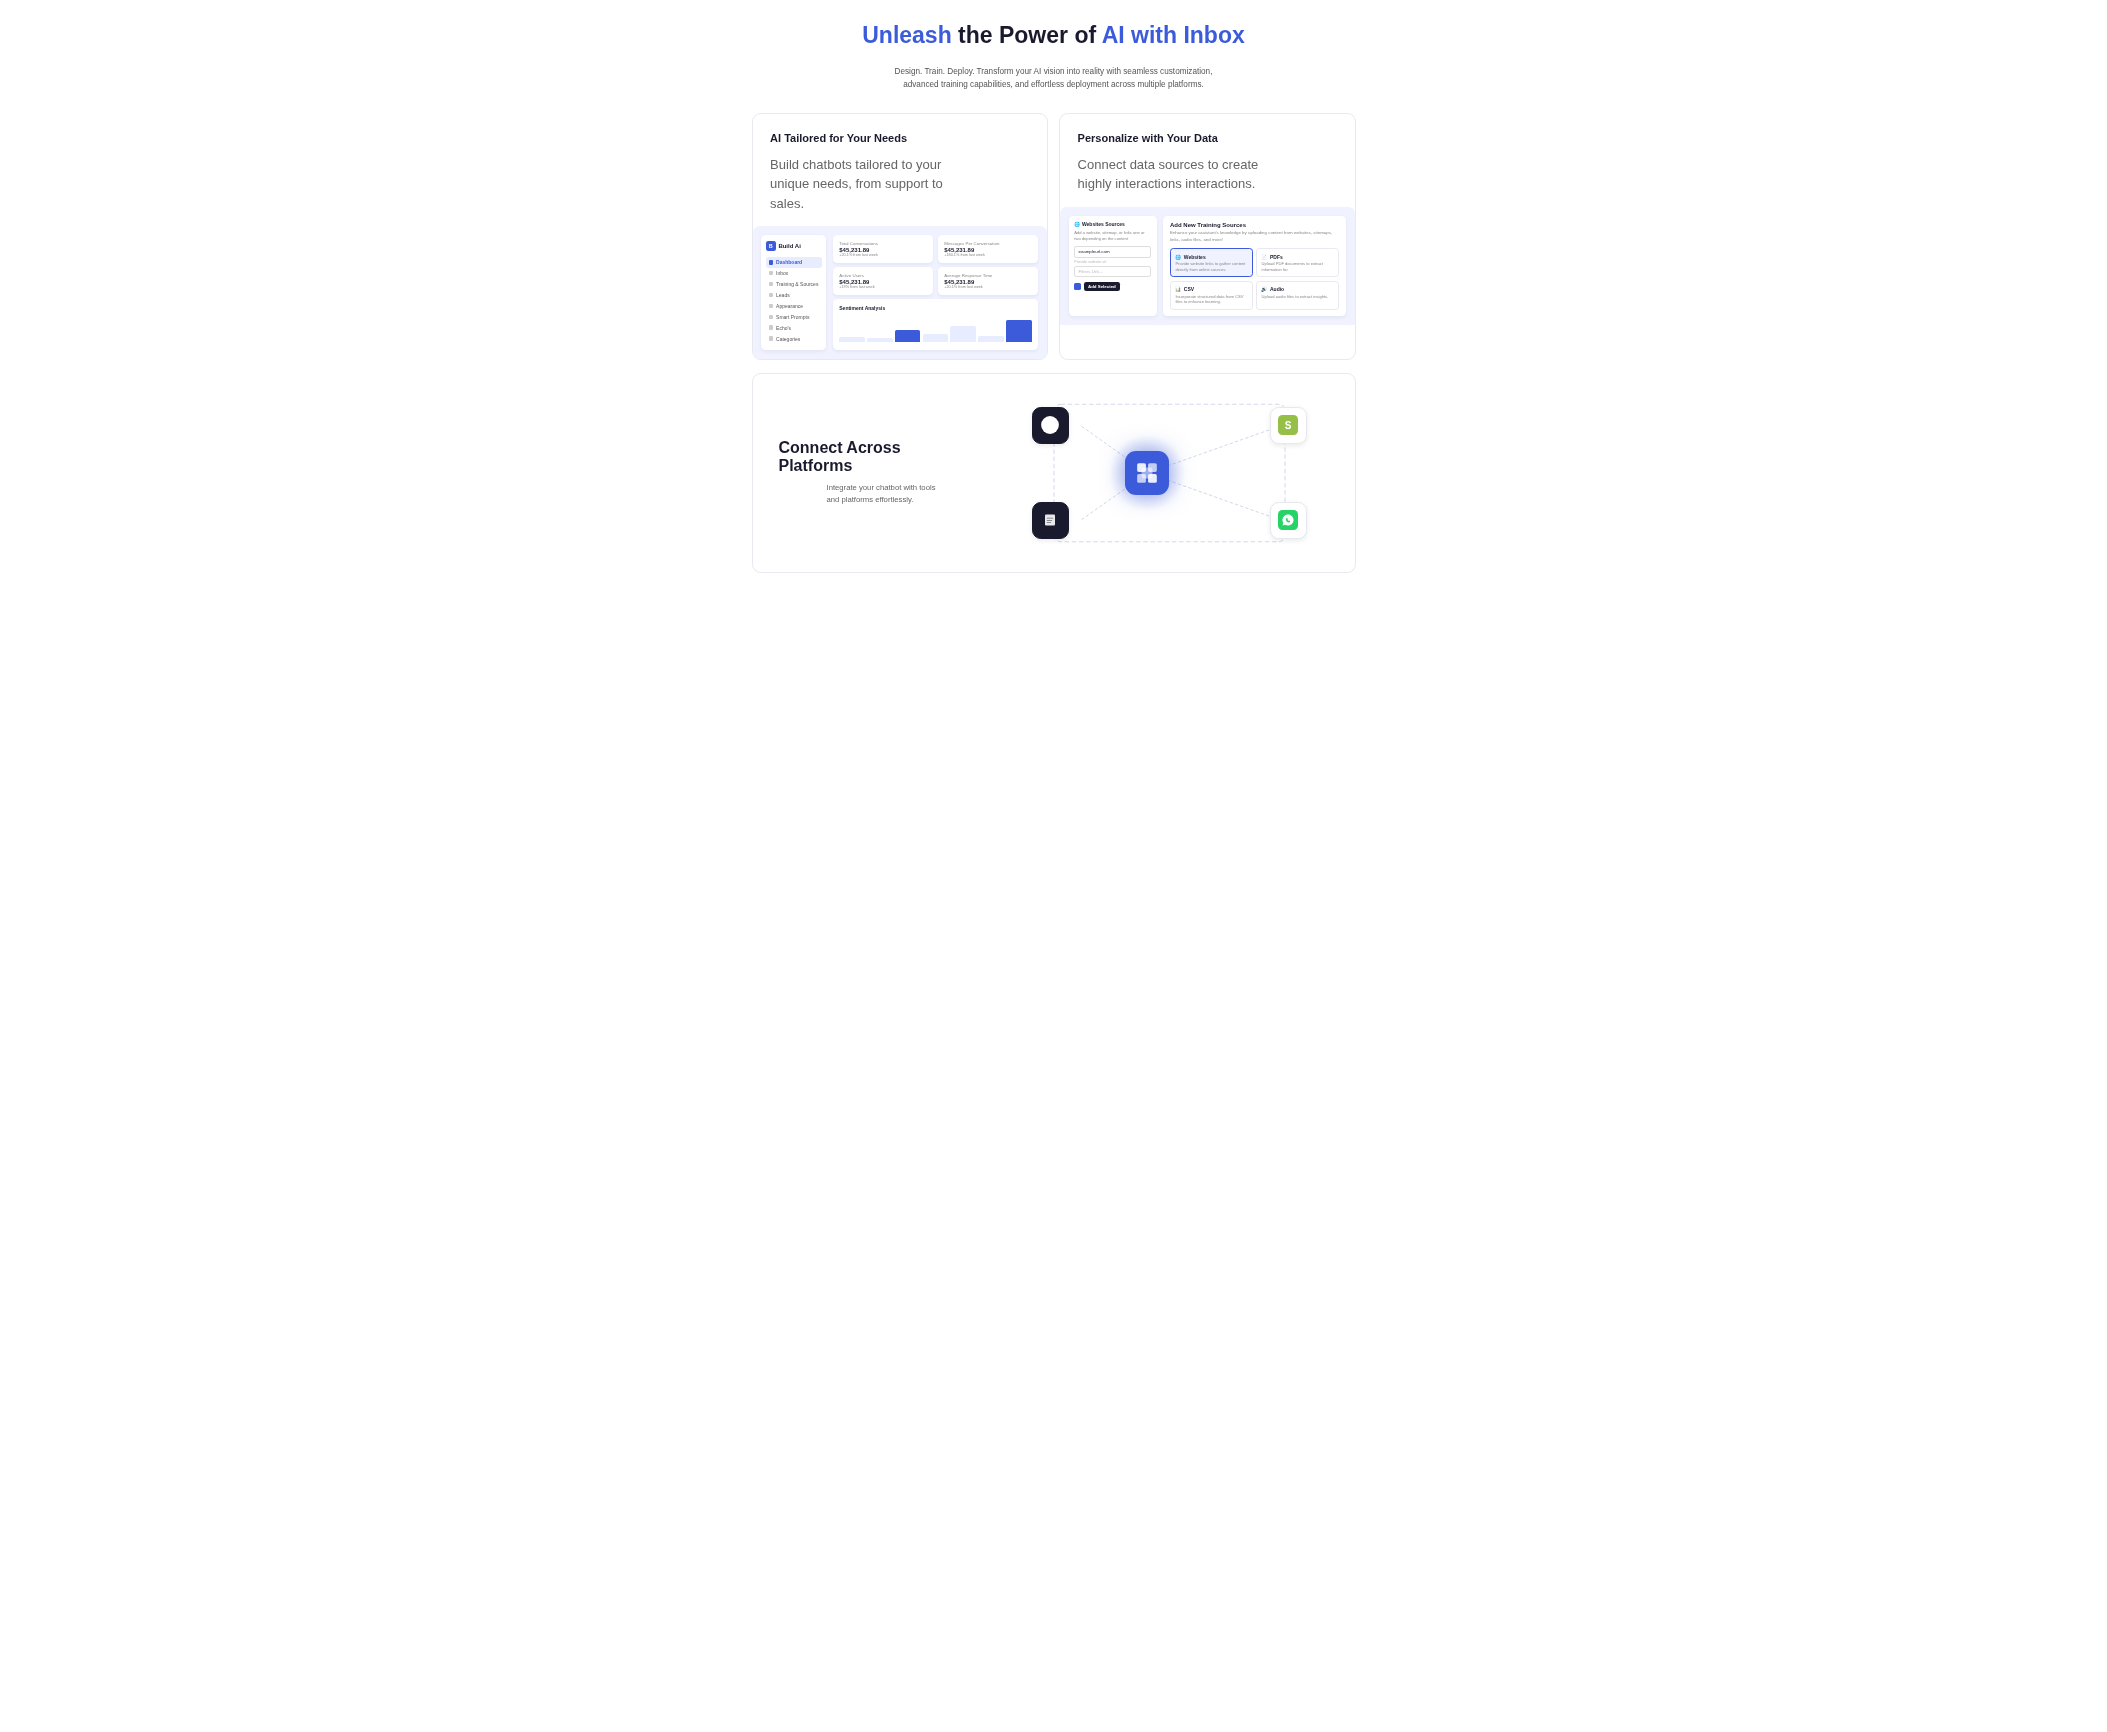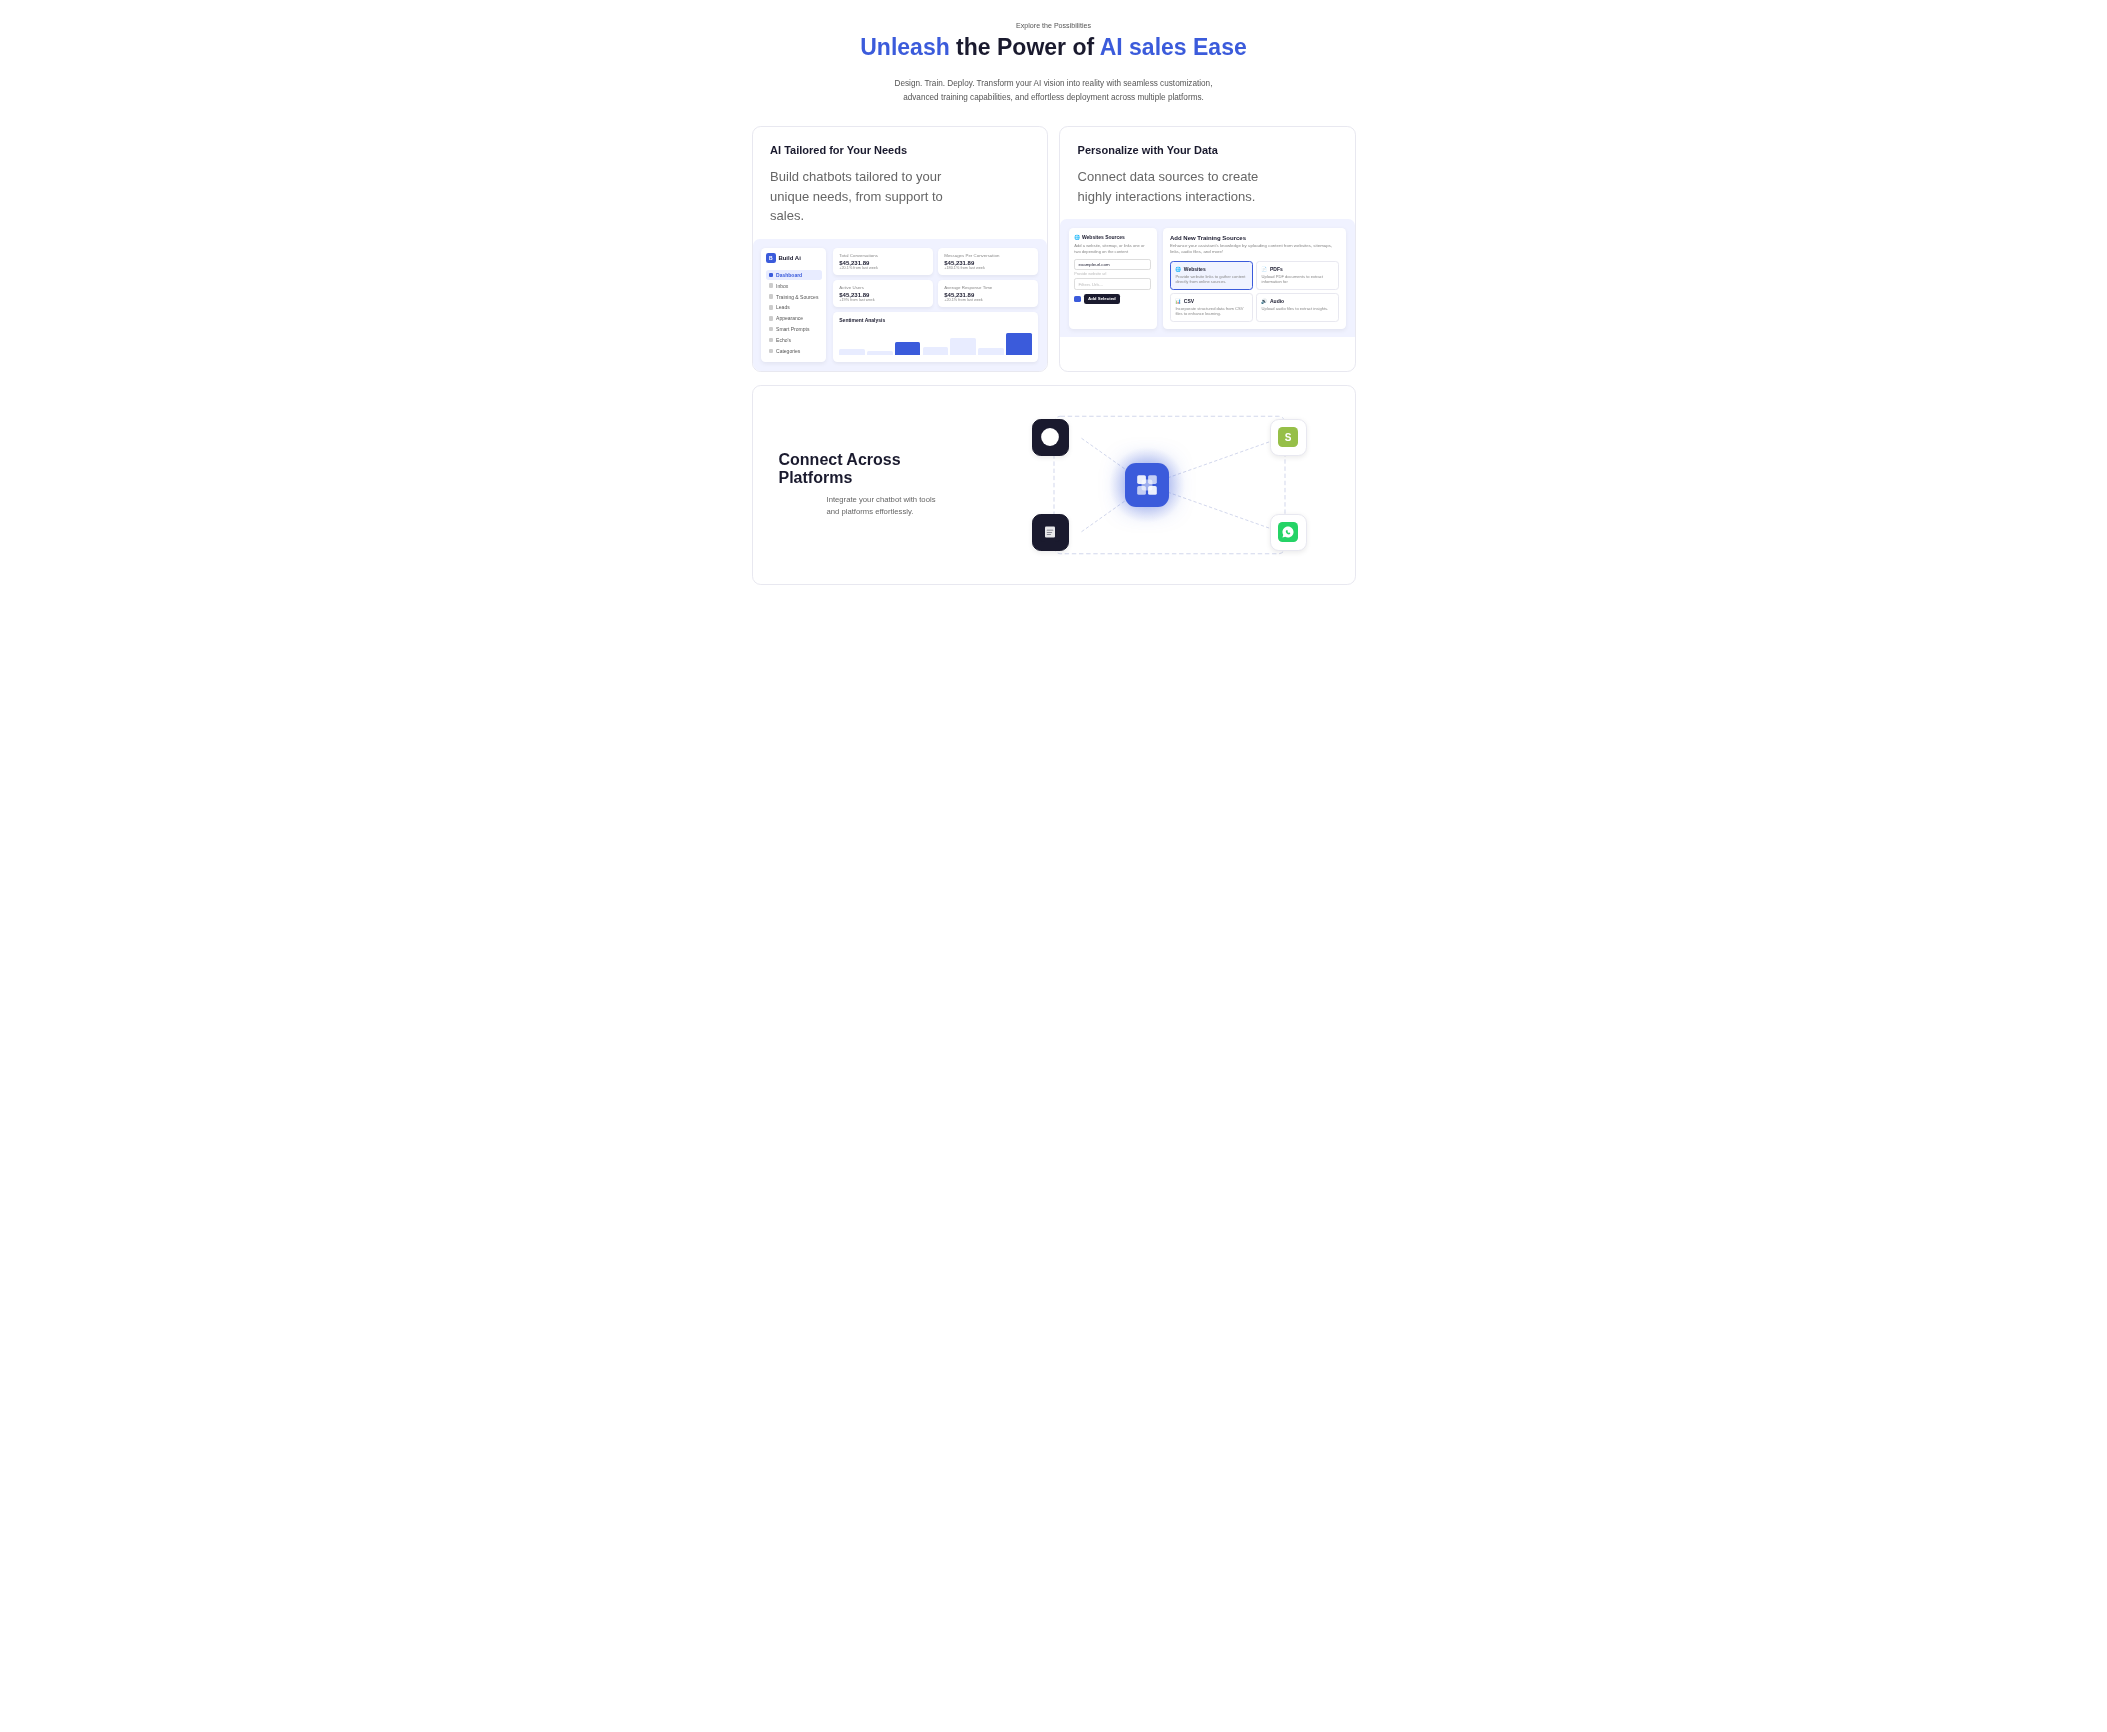--- a/index.html
+++ b/index.html
@@ -350,23 +350,22 @@
       height: 77px;
       background: radial-gradient(circle, rgba(59,91,219,0.35) 0%, transparent 70%);
       border-radius: 50%;
       z-index: 1;
     }
   </style>
 </head>
 <body>
 
 <div class="page-header">
-  <div class="explore-label">Explore the Possibilities</div>
   <h1 class="hero-title">
-    <span class="highlight-blue">Unleash</span><span> the Power of </span><span class="highlight-blue">AI sales Ease</span>
+    <span class="highlight-blue">Unleash</span><span> the Power of </span><span class="highlight-blue">AI with Inbox</span>
   </h1>
   <p class="hero-subtitle">Design. Train. Deploy. Transform your AI vision into reality with seamless customization, advanced training capabilities, and effortless deployment across multiple platforms.</p>
 </div>
 
 <div class="cards-row">
 
   <div class="feature-card">
     <div class="card-title">AI Tailored for Your Needs</div>
     <div class="card-desc">Build chatbots tailored to your unique needs, from support to sales.</div>
     <div class="dashboard-mock">

